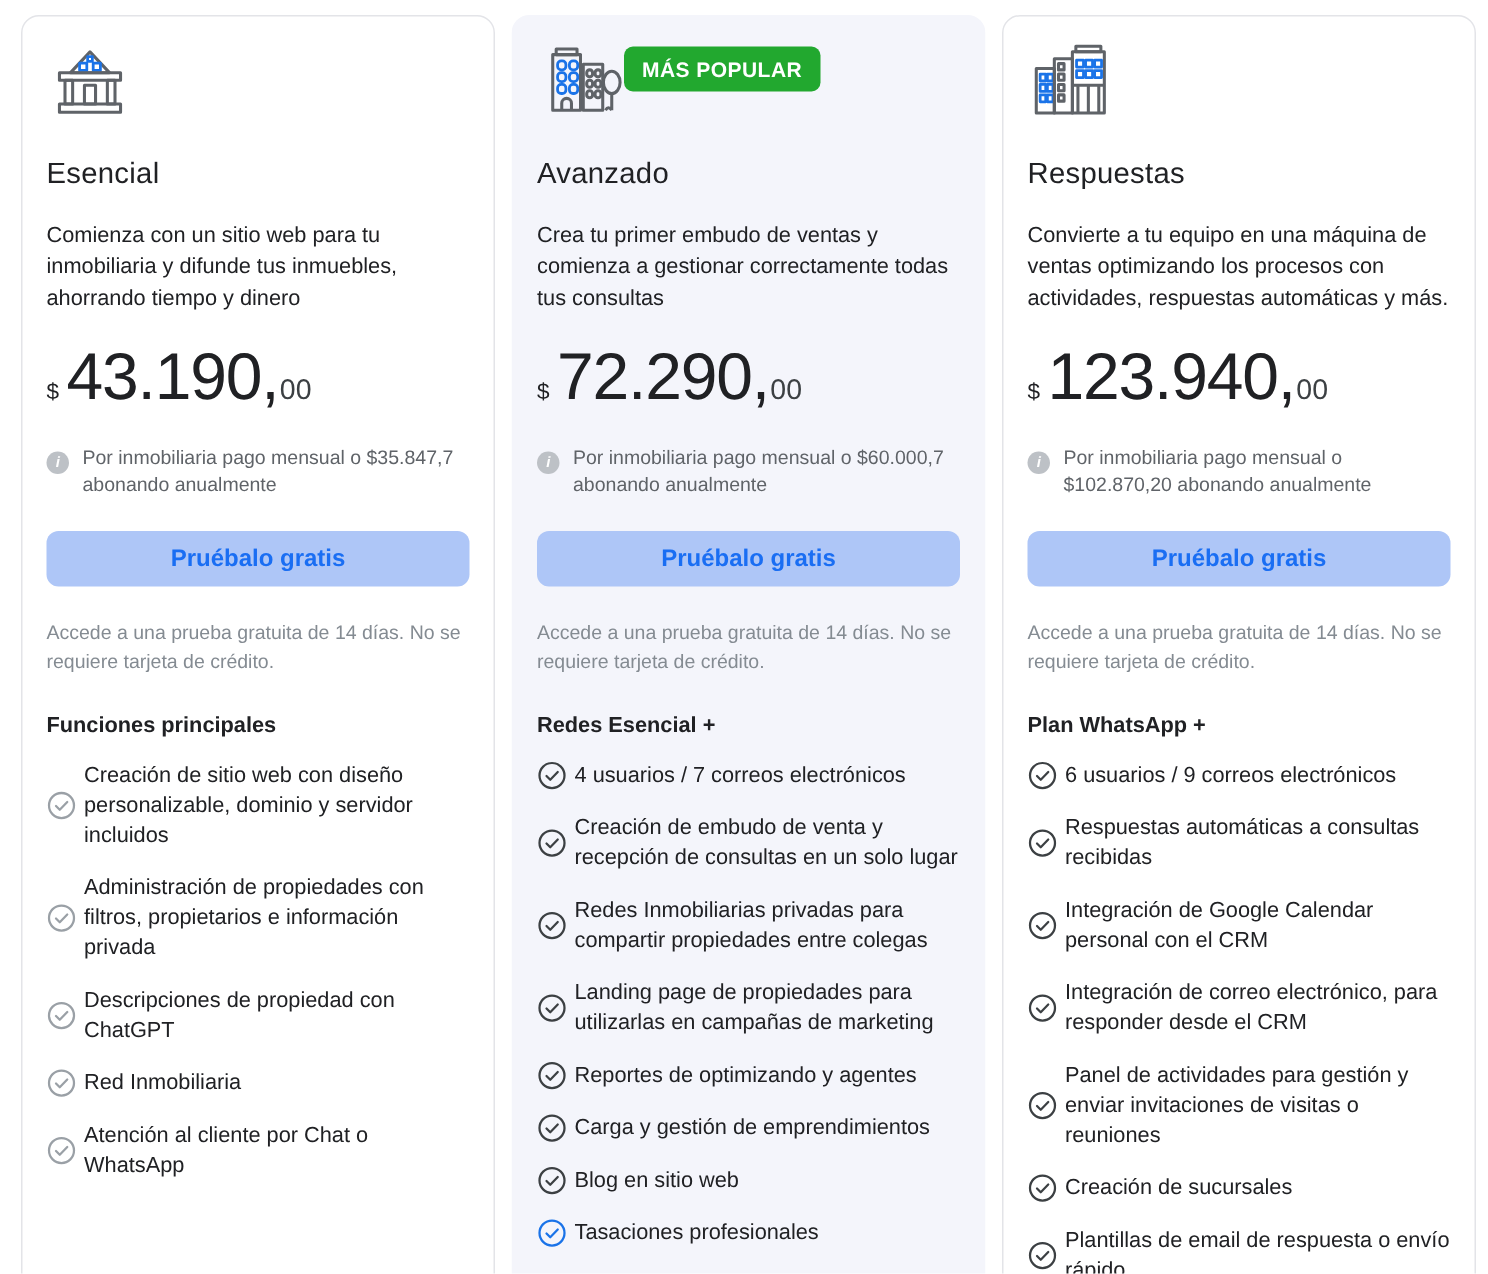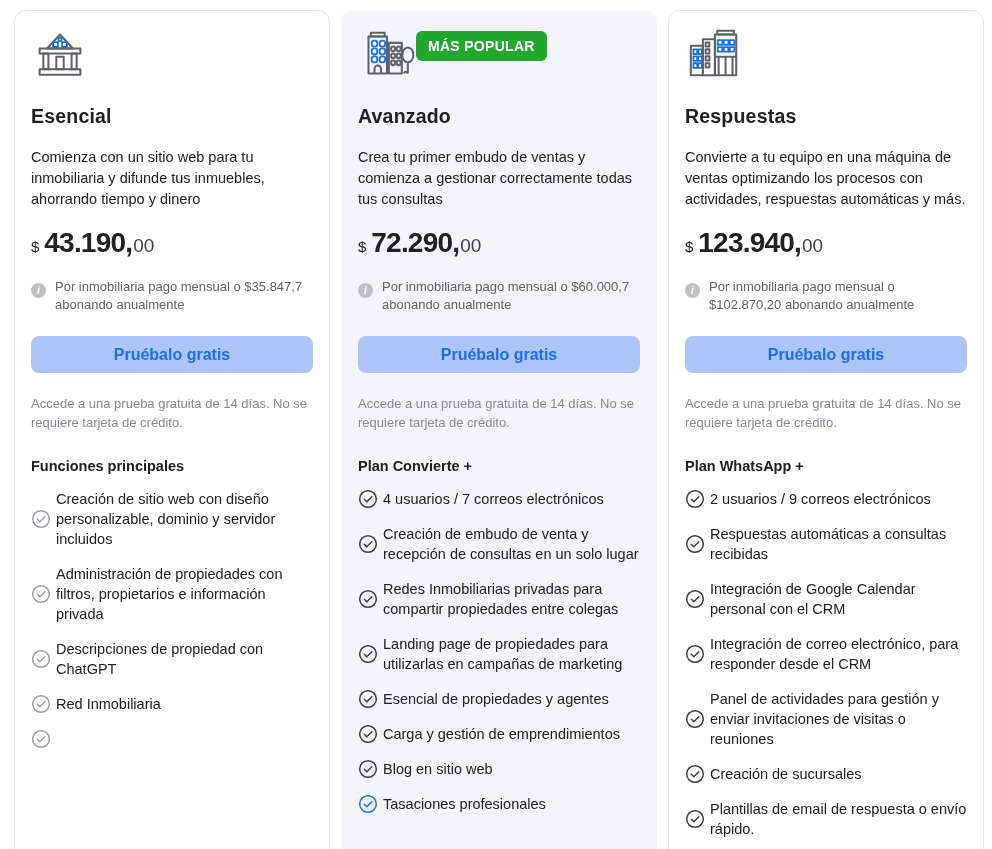--- a/index.html
+++ b/index.html
@@ -6,25 +6,25 @@
   html, body { width: 992px; height: 849px; overflow: hidden; background: #ffffff;
     font-family: "Liberation Sans", sans-serif; color: #202124; }
   .pricing { display: flex; gap: 11px; padding: 10px 7px 0 14px; height: 900px; align-items: stretch; }
   .card { width: 316px; flex: 0 0 316px; border-radius: 12px; padding: 18px 16px; }
   .card.plain { background: #ffffff; border: 1px solid #e3e4e8; }
   .card.highlight { background: var(--highlight-card-bg); border: 1px solid transparent; }
   .card-head { display: flex; justify-content: flex-start; align-items: flex-start; height: 50px; }
   .plan-icon svg { width: 58px; height: 50px; display: block; }
   .badge { background: var(--badge-green); color: #fff; font-weight: bold; font-size: 14px;
     letter-spacing: .3px; padding: 7px 12px; border-radius: 6px; margin-top: 2px; }
-  .title { font-size: 19.5px; font-weight: bold; margin-top: 26px; letter-spacing: .2px; }
+  .title { font-size: 19.5px; font-weight: normal; margin-top: 26px; letter-spacing: .2px; }
   .desc { font-size: 14.5px; line-height: 21px; margin-top: 19px; min-height: 63px; }
   .price { margin-top: 17px; display: flex; align-items: baseline; white-space: nowrap; }
   .cur { font-size: 15px; font-weight: 500; margin-right: 5px; }
-  .amt { font-size: 28px; font-weight: bold; letter-spacing: -0.8px; }
+  .amt { font-size: 44px; font-weight: normal; letter-spacing: -0.8px; }
   .cents { font-size: 19px; color: #3c4043; margin-left: 1px; }
   .info { display: flex; gap: 9px; margin-top: 19px; align-items: flex-start; }
   .info-ic { flex: 0 0 15px; width: 15px; height: 15px; border-radius: 50%; background: #bdc1c6;
     color: #fff; font-size: 10px; font-weight: bold; font-style: italic; line-height: 15px;
     text-align: center; margin-top: 5px; cursor: default; }
   .info-tx { font-size: 13px; line-height: 18px; color: #5f6368; }
   .cta { display: block; width: 100%; height: 37px; margin-top: 22px; border: none; cursor: pointer;
     border-radius: 8px; background: var(--button-bg); color: var(--accent-blue);
     font-family: "Liberation Sans", sans-serif; font-size: 16px; font-weight: bold; }
   .trial { font-size: 13px; line-height: 19px; color: #848b92; margin-top: 21px; }
@@ -113,20 +113,21 @@
           </span>
         <span class="ftext">Red Inmobiliaria</span>
       </li>
       <li class="feat">
         <span class="fcheck" data-color="gray">
             <svg viewBox="0 0 24 24">
               <circle cx="12" cy="12" r="10"></circle>
               <path d="M7.6 12.4l3 3 6-6.2"></path>
             </svg>
           </span>
+        <span class="ftext">Atención al cliente por Chat o WhatsApp</span>
       </li>
     </ul>
   </section>
 
   <section class="card highlight">
     <div class="card-head">
       <span class="plan-icon">
         <svg class="picon" viewBox="0 0 60 54">
           <rect x="10" y="8" width="20" height="40"></rect>
           <rect x="12.5" y="4" width="15" height="4"></rect>
@@ -156,21 +157,21 @@
       <span class="cur">$</span>
       <span class="amt">72.290,</span>
       <span class="cents">00</span>
     </div>
     <div class="info">
       <span class="info-ic">i</span>
       <span class="info-tx">Por inmobiliaria pago mensual o $60.000,7 abonando anualmente</span>
     </div>
     <button class="cta">Pruébalo gratis</button>
     <p class="trial">Accede a una prueba gratuita de 14 días. No se requiere tarjeta de crédito.</p>
-    <h3 class="feat-head">Plan Convierte +</h3>
+    <h3 class="feat-head">Redes Esencial +</h3>
     <ul class="feats">
       <li class="feat">
         <span class="fcheck" data-color="dark">
             <svg viewBox="0 0 24 24">
               <circle cx="12" cy="12" r="10"></circle>
               <path d="M7.6 12.4l3 3 6-6.2"></path>
             </svg>
           </span>
         <span class="ftext">4 usuarios / 7 correos electrónicos</span>
       </li>
@@ -201,21 +202,21 @@
           </span>
         <span class="ftext">Landing page de propiedades para utilizarlas en campañas de marketing</span>
       </li>
       <li class="feat">
         <span class="fcheck" data-color="dark">
             <svg viewBox="0 0 24 24">
               <circle cx="12" cy="12" r="10"></circle>
               <path d="M7.6 12.4l3 3 6-6.2"></path>
             </svg>
           </span>
-        <span class="ftext">Esencial de propiedades y agentes</span>
+        <span class="ftext">Reportes de optimizando y agentes</span>
       </li>
       <li class="feat">
         <span class="fcheck" data-color="dark">
             <svg viewBox="0 0 24 24">
               <circle cx="12" cy="12" r="10"></circle>
               <path d="M7.6 12.4l3 3 6-6.2"></path>
             </svg>
           </span>
         <span class="ftext">Carga y gestión de emprendimientos</span>
       </li>
@@ -283,21 +284,21 @@
     <p class="trial">Accede a una prueba gratuita de 14 días. No se requiere tarjeta de crédito.</p>
     <h3 class="feat-head">Plan WhatsApp +</h3>
     <ul class="feats">
       <li class="feat">
         <span class="fcheck" data-color="dark">
             <svg viewBox="0 0 24 24">
               <circle cx="12" cy="12" r="10"></circle>
               <path d="M7.6 12.4l3 3 6-6.2"></path>
             </svg>
           </span>
-        <span class="ftext">2 usuarios / 9 correos electrónicos</span>
+        <span class="ftext">6 usuarios / 9 correos electrónicos</span>
       </li>
       <li class="feat">
         <span class="fcheck" data-color="dark">
             <svg viewBox="0 0 24 24">
               <circle cx="12" cy="12" r="10"></circle>
               <path d="M7.6 12.4l3 3 6-6.2"></path>
             </svg>
           </span>
         <span class="ftext">Respuestas automáticas a consultas recibidas</span>
       </li>

